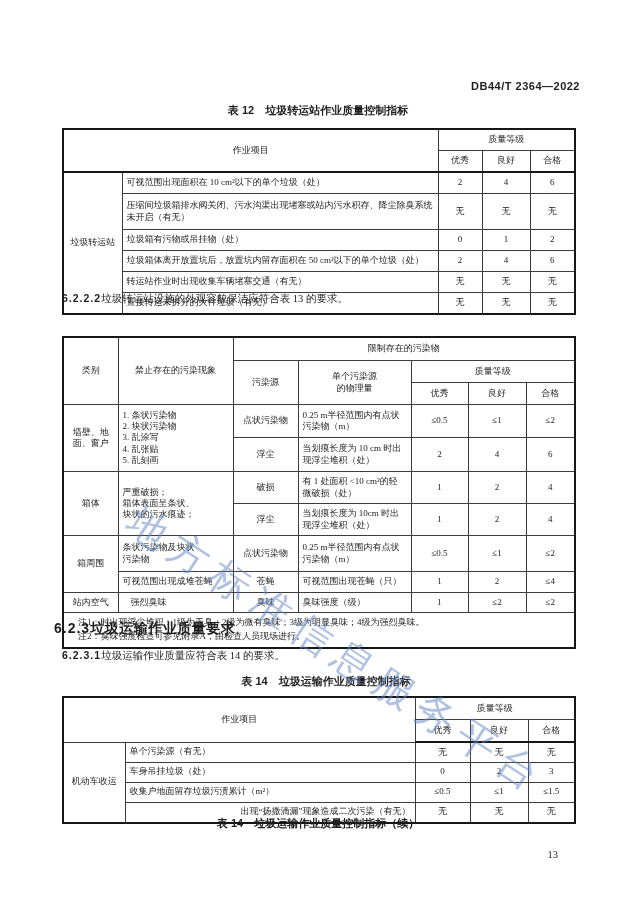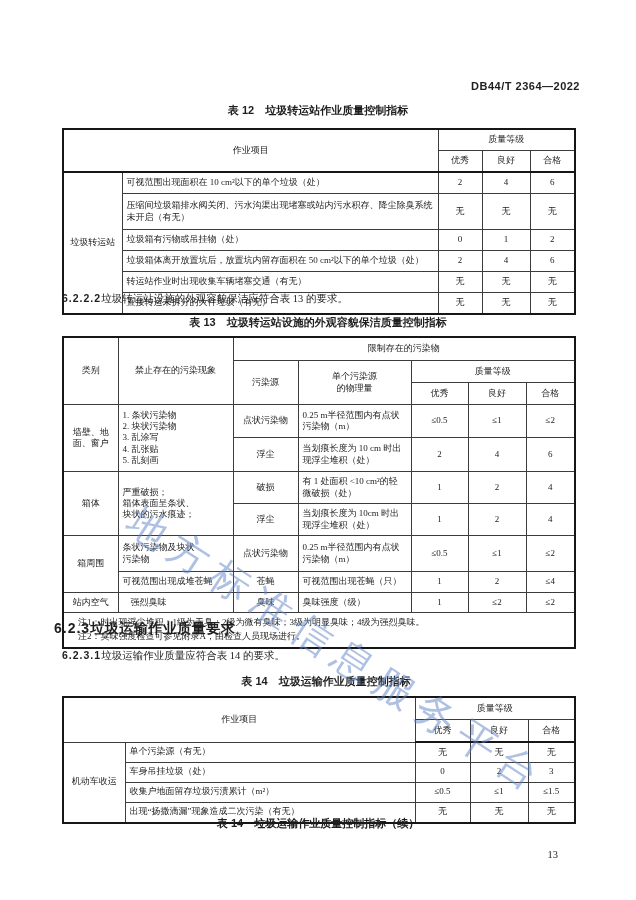--- a/index.html
+++ b/index.html
@@ -103,21 +103,20 @@
       <td class="center">无</td>
       <td class="center">无</td>
     </tr>
   </tbody>
     </table>
 
   <div class="para" style="top:292px;">
     <span class="clause-num">6.2.2.2</span><span>垃圾转运站设施的外观容貌保洁应符合表 13 的要求。</span>
   </div>
 
-  <div class="caption" style="top:315px;">表 13　垃圾转运站设施的外观容貌保洁质量控制指标</div>
 
   <table class="t-outer" style="top:336px;">
     <colgroup>
       <col style="width:55px">
         <col style="width:115px">
         <col style="width:65px">
         <col style="width:113px">
         <col style="width:57px">
         <col style="width:58px">
         <col style="width:49px">
@@ -259,21 +258,21 @@
       <td class="center">2</td>
       <td class="center">3</td>
     </tr>
     <tr>
       <td class="item" style="height:17px;">收集户地面留存垃圾污渍累计（m²）</td>
       <td class="center">≤0.5</td>
       <td class="center">≤1</td>
       <td class="center">≤1.5</td>
     </tr>
     <tr>
-      <td class="item" style="height:17px;">出现“扬撒滴漏”现象造成二次污染（有无）</td>
+      <td class="item" style="height:17px;text-align:right;">出现“扬撒滴漏”现象造成二次污染（有无）</td>
       <td class="center">无</td>
       <td class="center">无</td>
       <td class="center">无</td>
     </tr>
   </tbody>
     </table>
 
   <div class="caption" style="top:816px;">表 14　垃圾运输作业质量控制指标（续）</div>
 
   <div class="page-number">13</div>

